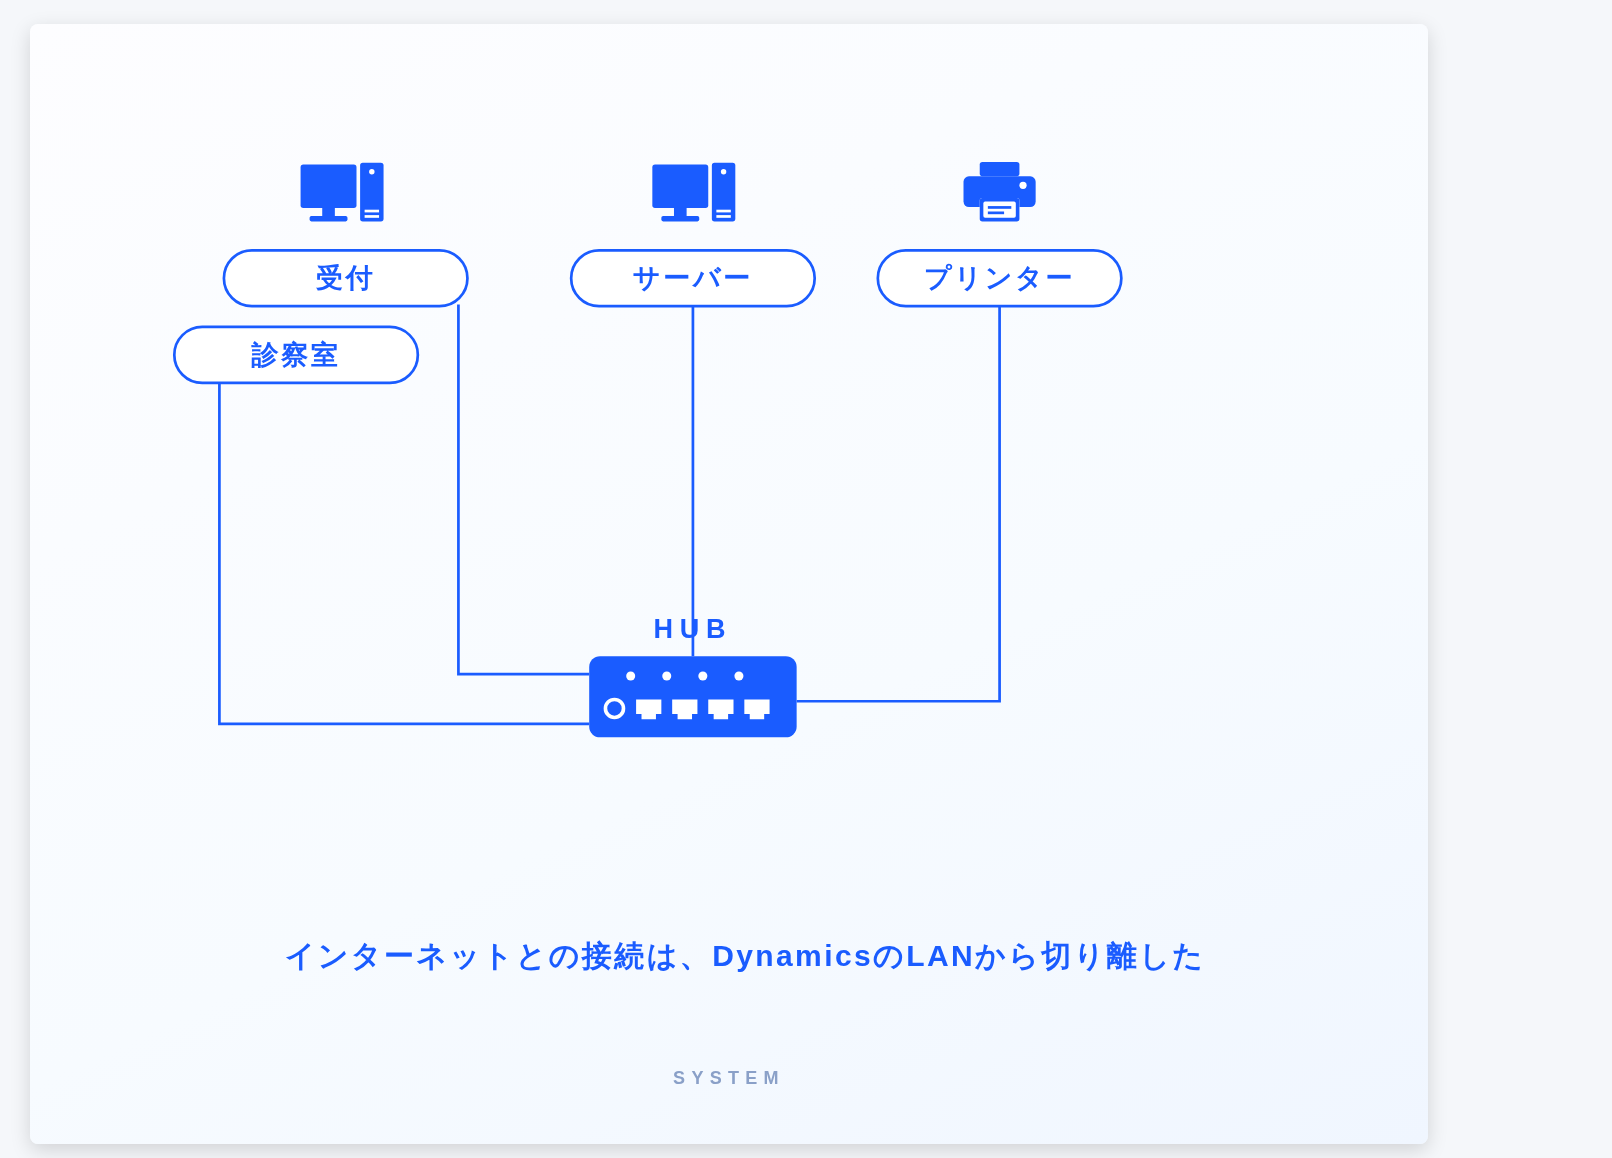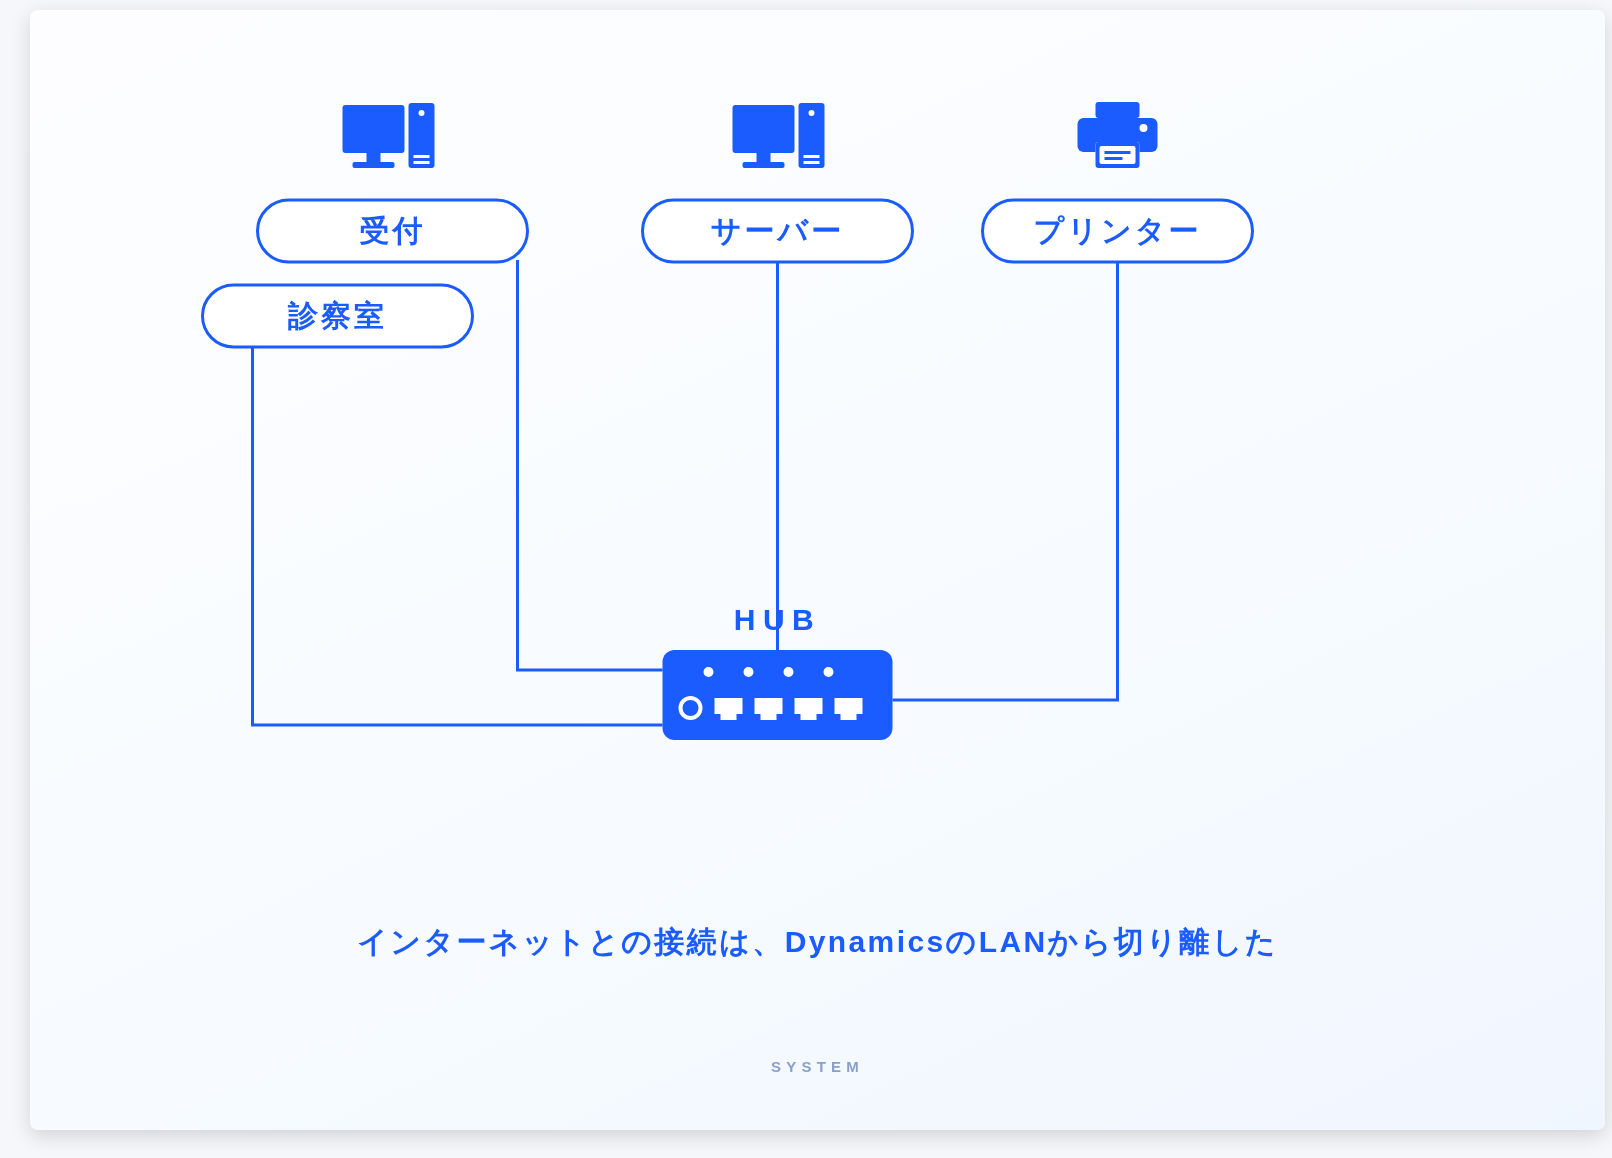--- a/index.html
+++ b/index.html
@@ -5,23 +5,23 @@
   html, body {
     margin: 0;
     padding: 0;
     width: 1612px;
     height: 1158px;
     background: #f5f7fa;
     font-family: "Hiragino Kaku Gothic ProN", "Yu Gothic", "Meiryo", sans-serif;
   }
   .card {
     position: absolute;
-    top: 10px;
+    top: 24px;
     left: 30px;
-    width: 1575px;
+    width: 1398px;
     height: 1120px;
     background: linear-gradient(155deg, #fdfdff 0%, #f7fbff 60%, #f0f6ff 100%);
     border-radius: 8px;
     box-shadow: 0 6px 20px rgba(0,0,0,0.15);
   }
   .svg-wrap {
     position: absolute;
     top: 0; left: 0;
     width: 100%;
     height: 100%;
@@ -58,29 +58,30 @@
     position: absolute;
     bottom: 160px;
     left: 0;
     width: 100%;
     text-align: center;
     color: #1a5cff;
     font-size: 30px;
     font-weight: 700;
     letter-spacing: 0.08em;
     line-height: 1.9;
+    padding-left: 16px;
   }
   .system-tag {
     position: absolute;
     bottom: 55px;
     left: 0;
     width: 100%;
     text-align: center;
     color: #8aa0c8;
-    font-size: 15px;
+    font-size: 18px;
     font-weight: 700;
     letter-spacing: 0.35em;
   }
 </style>
 </head>
 <body>
 
 <div class="card">
 
   <svg class="svg-wrap" viewBox="0 0 1550 1120">

